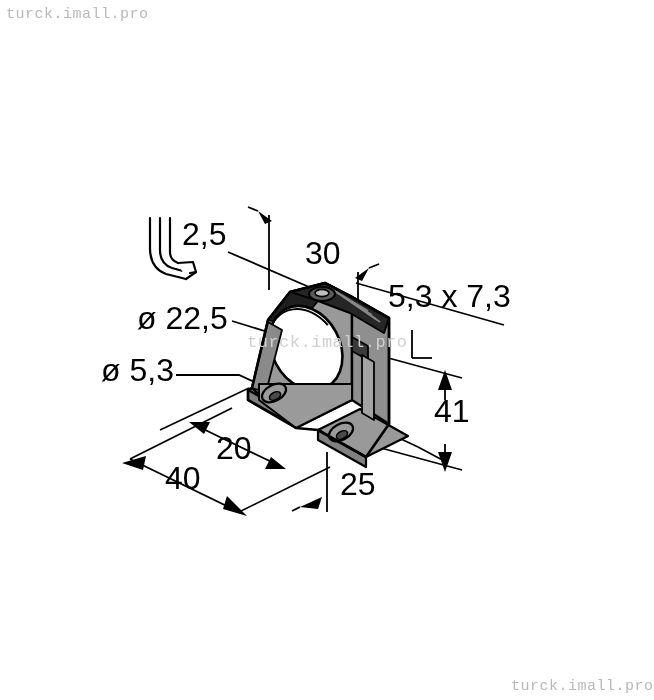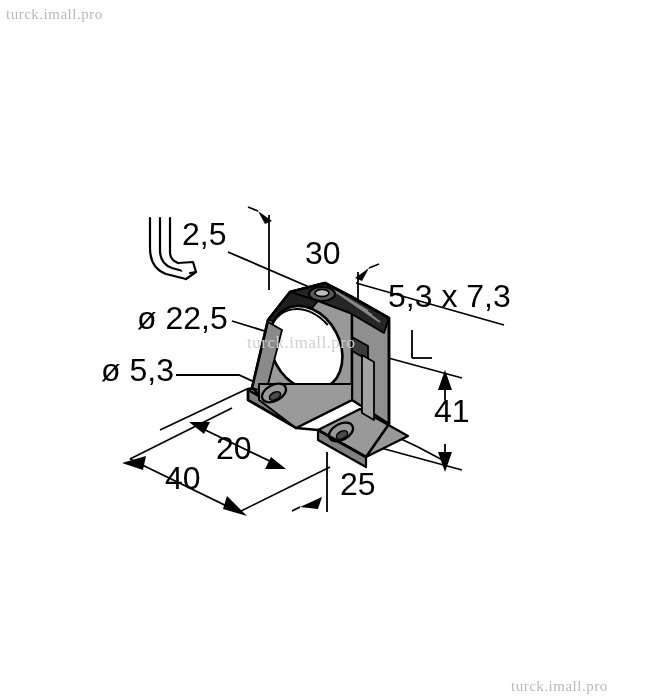--- a/index.html
+++ b/index.html
@@ -20,21 +20,21 @@
   #drawing-svg {
     position: absolute;
     left: 0;
     top: 0;
     width: 654px;
     height: 700px;
     display: block;
   }
   .wm {
     position: absolute;
-    font-family: Liberation Serif, serif;
+    font-family: Liberation Mono, monospace;
     font-size: 15px;
     letter-spacing: 0.5px;
     color: #b9b9b9;
     white-space: nowrap;
     user-select: none;
   }
   #wm-topleft  { left: 6px;  top: 6px; }
   #wm-botright { left: 511px; top: 678px; }
   #wm-center {
     left: 247px;

